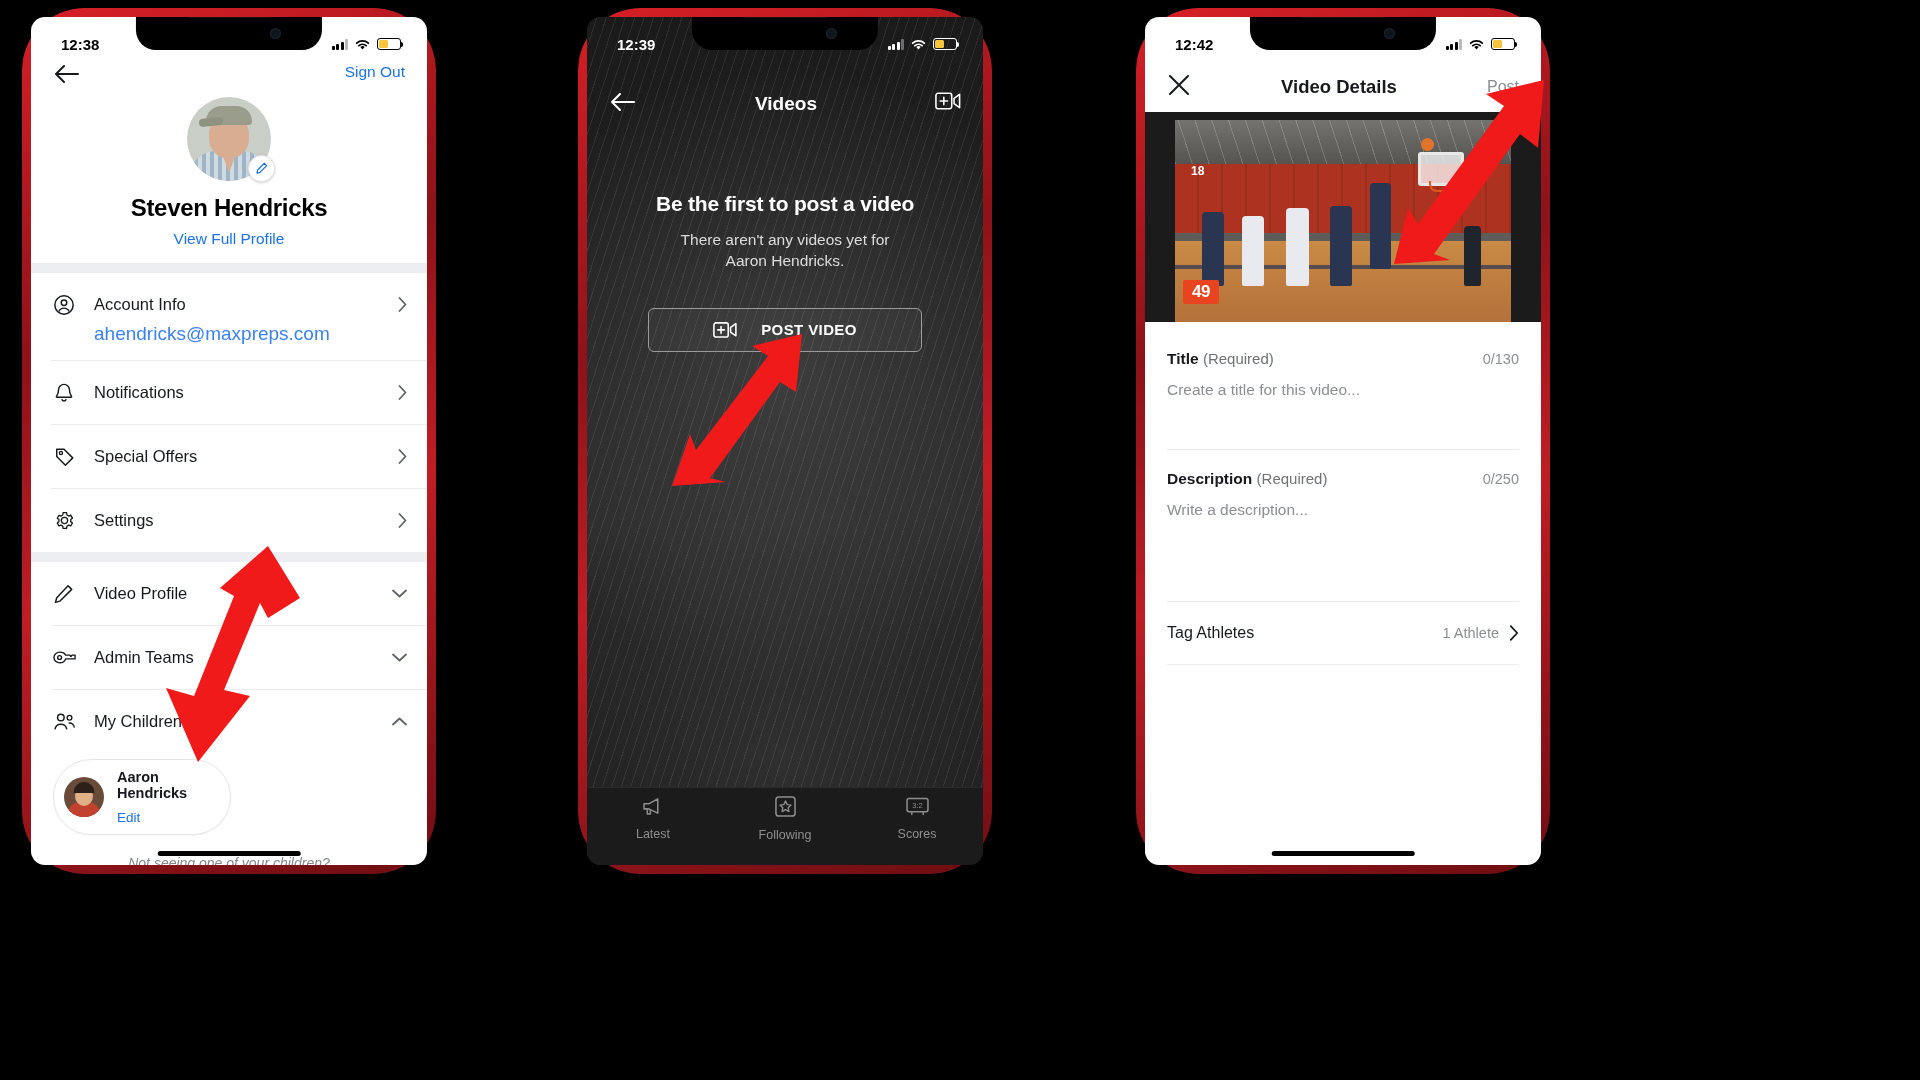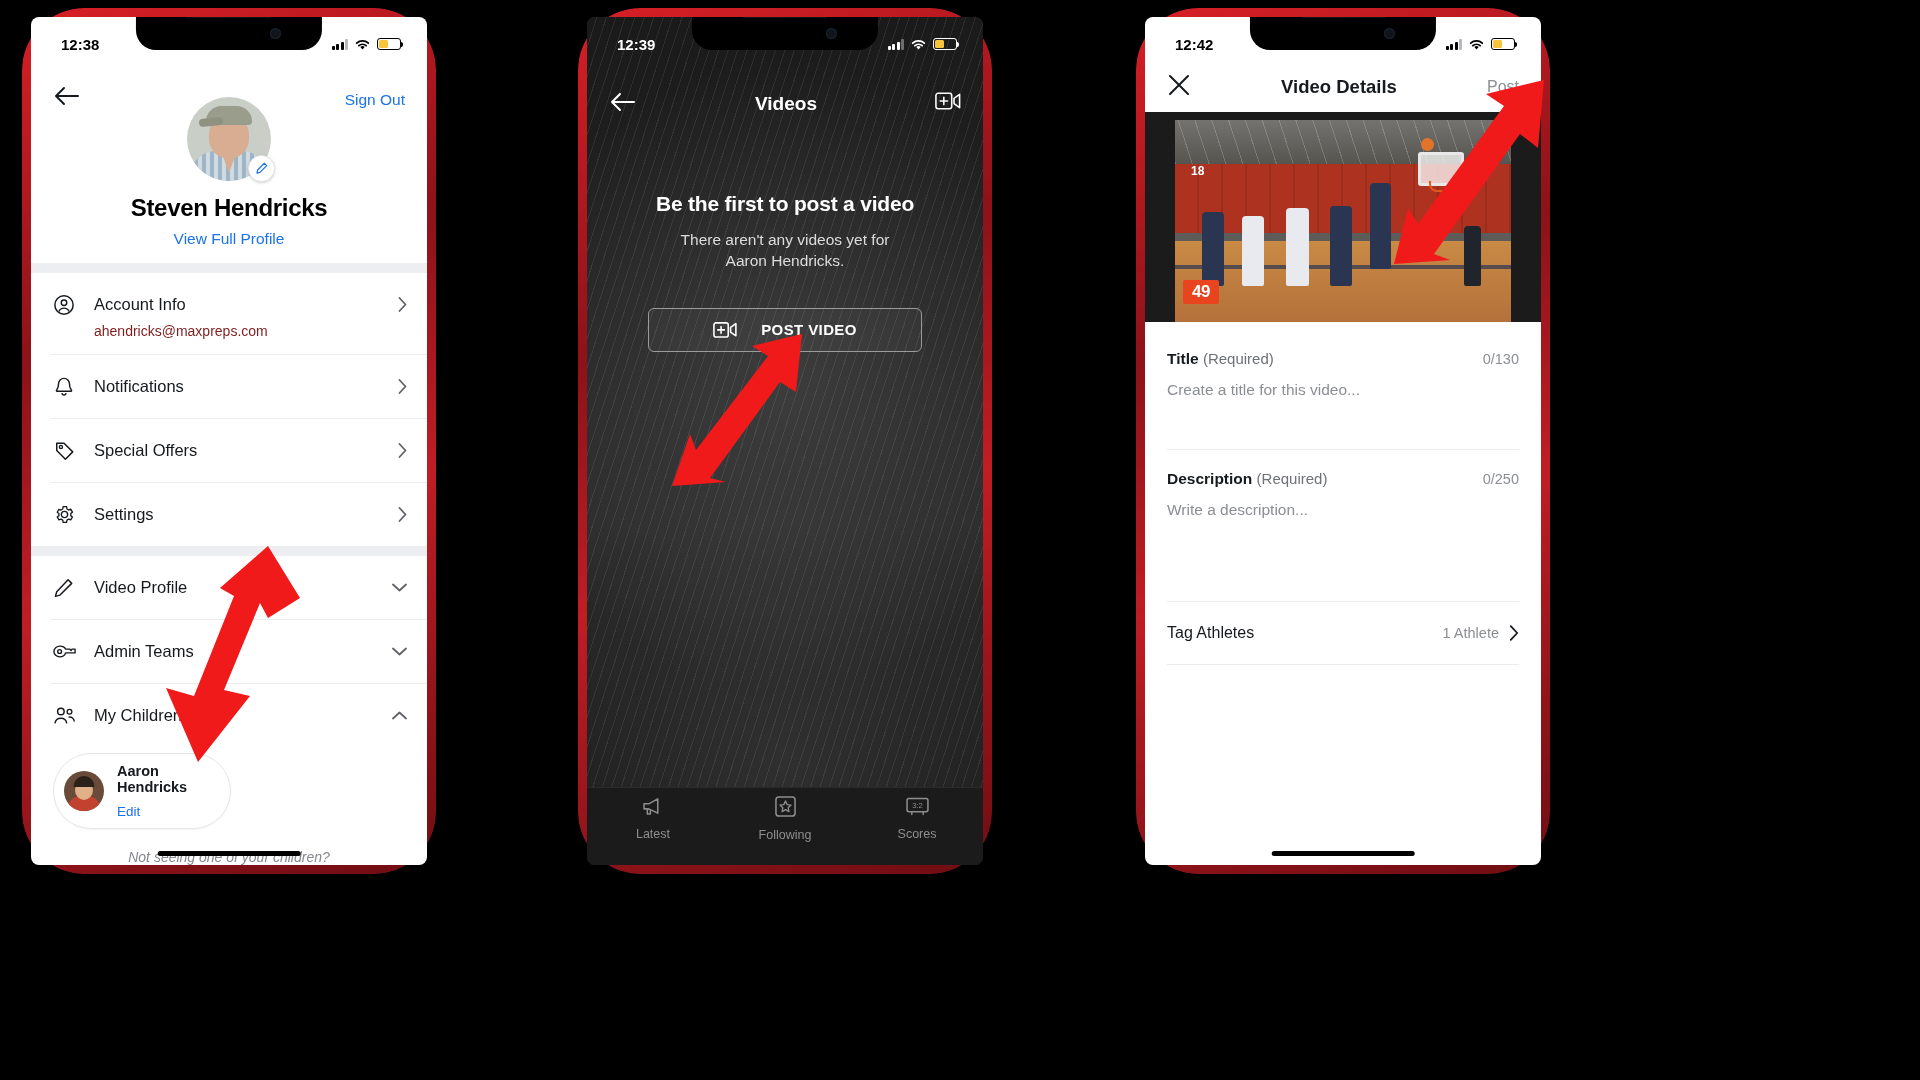--- a/index.html
+++ b/index.html
@@ -21,21 +21,21 @@
   .phone::before{
     content:""; position:absolute; inset:0; border-radius:62px;
     border: 9px solid transparent;
     background: linear-gradient(160deg,#d81f26,#8d1219 35%,#c01d24 60%,#6e0d12) border-box;
     -webkit-mask: linear-gradient(#000 0 0) padding-box, linear-gradient(#000 0 0);
     -webkit-mask-composite: xor; mask-composite: exclude;
     pointer-events:none;
   }
   .screen {
     position:relative; width:100%; height:100%;
-    border-radius: 8px; overflow:hidden;
+    border-radius: 14px; overflow:hidden;
   }
   .notch{
     position:absolute; top:0; left:50%; transform:translateX(-50%);
     width:47%; height:33px; background:#000;
     border-bottom-left-radius:20px; border-bottom-right-radius:20px;
     z-index: 40;
   }
   .notch .cam{
     position:absolute; right:22%; top:11px; width:11px;height:11px;border-radius:50%;
     background:#10151c; box-shadow: inset 0 0 2px #2a3b55;
@@ -67,21 +67,21 @@
 
   
   #p1 { left:22px; top:8px; width:414px; height:866px; }
   #p1 .screen{ background:#fff; }
   #p1 .statusbar{ color:#000; }
   #p1 .bars i{ background:#000; }
   #p1 .bars i:nth-child(4){ background:#b9b9bd; }
   #p1 .batt{ color:#000; }
   #p1 .home-ind{ background:#000; }
   .p1-nav{ position:absolute; top:46px; left:0; right:0; height:46px; padding:0 22px;
-           display:flex; align-items:flex-end; justify-content:space-between; z-index:20;}
+           display:flex; align-items:flex-start; justify-content:space-between; z-index:20;}
   .backarrow{ width:28px; height:24px; position:relative; cursor:pointer;}
   .backarrow svg{ display:block; }
   .signout{ color:#1a73e8; font-size:15.5px; }
   .p1-head{ padding-top:42px; text-align:center;margin-top:38px;}
   .avatar-wrap{ position:relative; width:84px; height:84px; margin:0 auto; }
   .avatar{
     width:84px;height:84px;border-radius:50%;overflow:hidden;
     background:#c9cec6; position:relative;
   }
   .avatar .face{
@@ -116,21 +116,21 @@
   .p1-link{ color:#1a73e8; font-size:15.5px; margin-top:8px;}
   .sep{ height:10px; background:#eceef1; margin-top:15px; }
   .row{
     display:flex; align-items:center; gap:17px;
     padding: 0 20px; height:63px; position:relative;
   }
   .row .ico{ width:26px; display:flex; align-items:center; justify-content:center; color:#16191d;}
   .row .lbl{ font-size:16.5px; color:#16191d; flex:1;}
   .row .chev{ color:#5f6368; display:flex; }
   .hr{ height:1px; background:#ececee; margin-left:20px; }
-  .sub{ font-size:14px; color:#7f1d1d; padding:0 20px 15px 63px; margin-top:-13px;}
+  .sub{ font-size:19px; color:#3b82f6; padding:0 20px 15px 63px; margin-top:-13px;}
   .child-card{
     margin: 6px 20px 0 22px; border:1px solid #e4e5e8; border-radius:38px;
     display:flex; align-items:center; gap:13px; padding:9px 22px 9px 10px; width:178px;
     box-shadow:0 1px 2px rgba(0,0,0,.05);
   }
   .child-av{
     width:40px;height:40px;border-radius:50%;overflow:hidden;position:relative;background:#6a4b3a;flex:0 0 auto;
   }
   .child-av .f{position:absolute;left:50%;top:9px;transform:translateX(-50%);width:18px;height:20px;border-radius:50%;background:#e0b089;}
   .child-av .h{position:absolute;left:50%;top:5px;transform:translateX(-50%);width:21px;height:11px;border-radius:11px 11px 0 0;background:#2b2118;}

